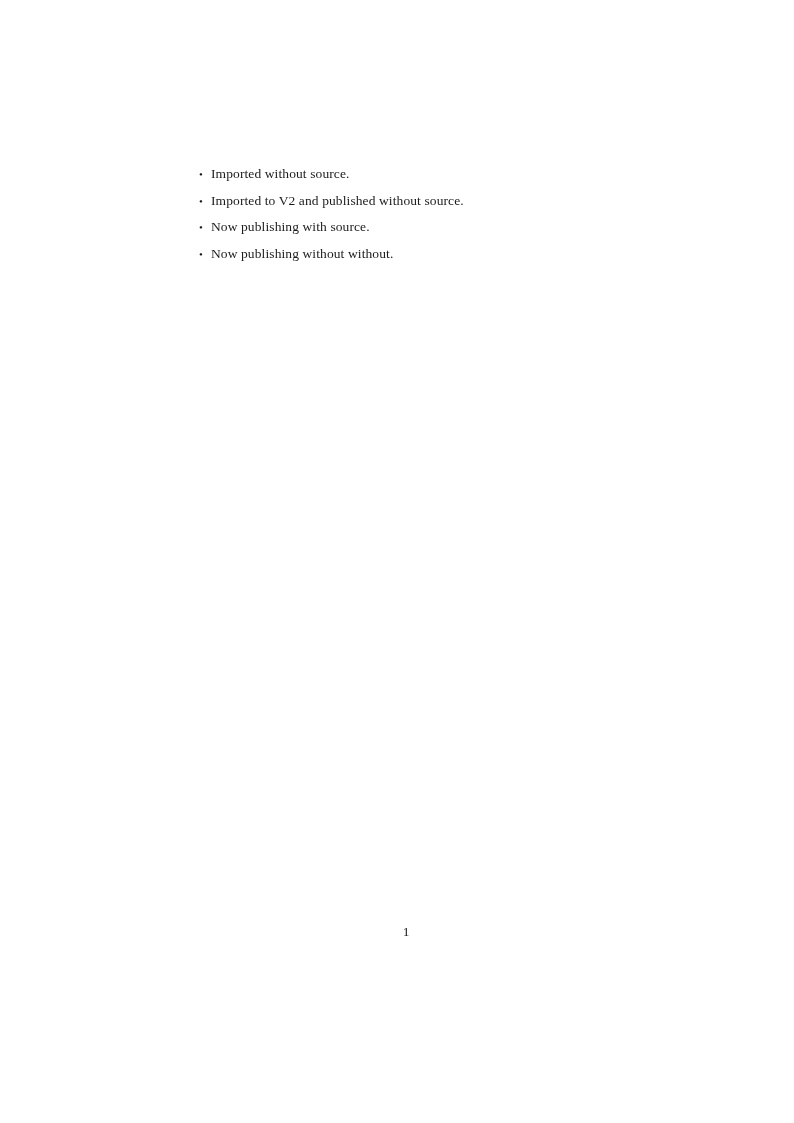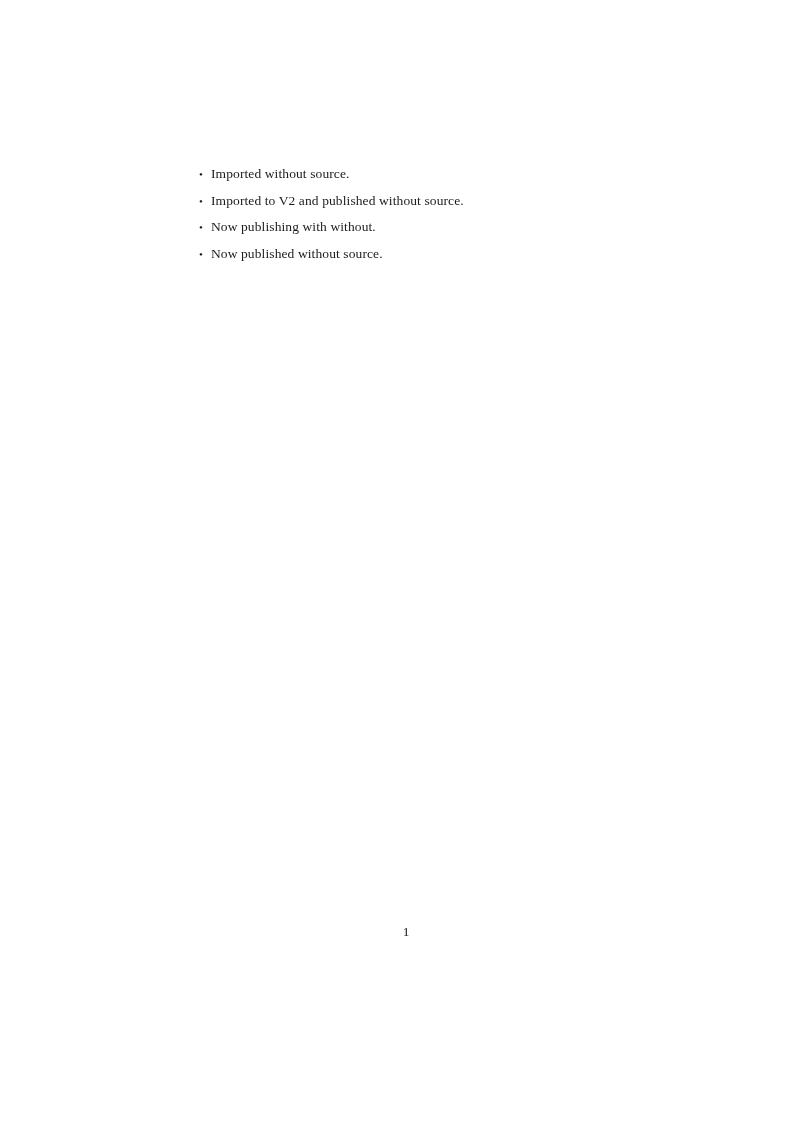--- a/index.html
+++ b/index.html
@@ -61,21 +61,21 @@
     <li>
       <span class="bullet">•</span>
       <span>Imported without source.</span>
     </li>
     <li>
       <span class="bullet">•</span>
       <span>Imported to V2 and published without source.</span>
     </li>
     <li>
       <span class="bullet">•</span>
-      <span>Now publishing with without.</span>
+      <span>Now publishing with source.</span>
     </li>
     <li>
       <span class="bullet">•</span>
-      <span>Now published without source.</span>
+      <span>Now publishing without without.</span>
     </li>
   </ul>
   <div class="page-number">1</div>
 </div>
 
 </body></html>

